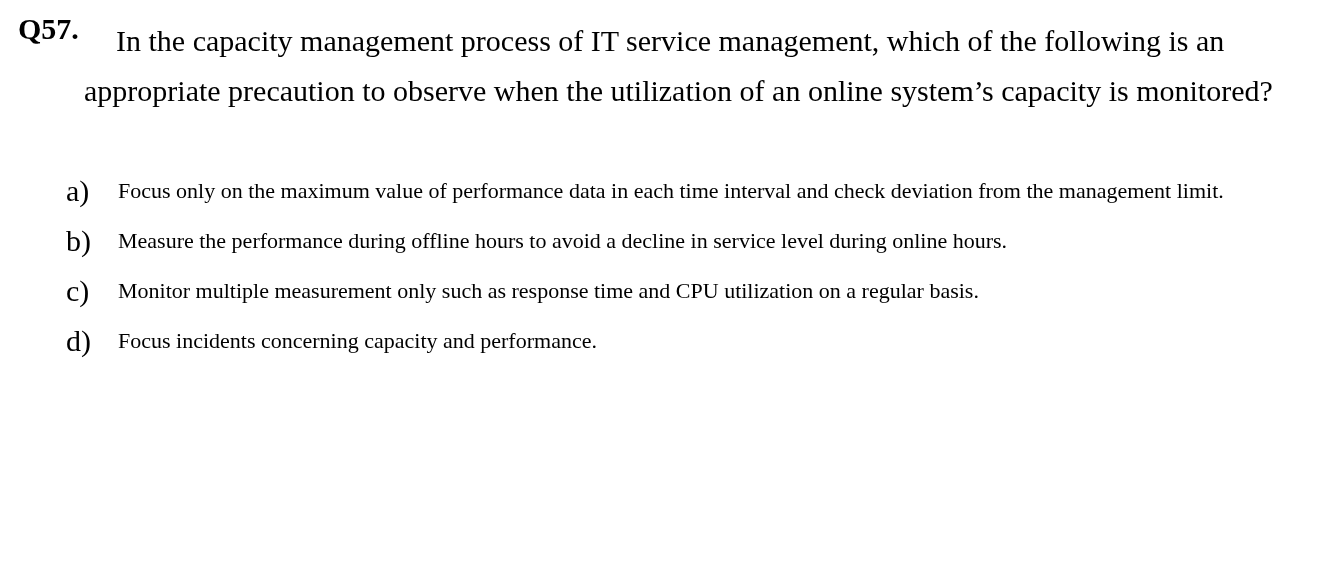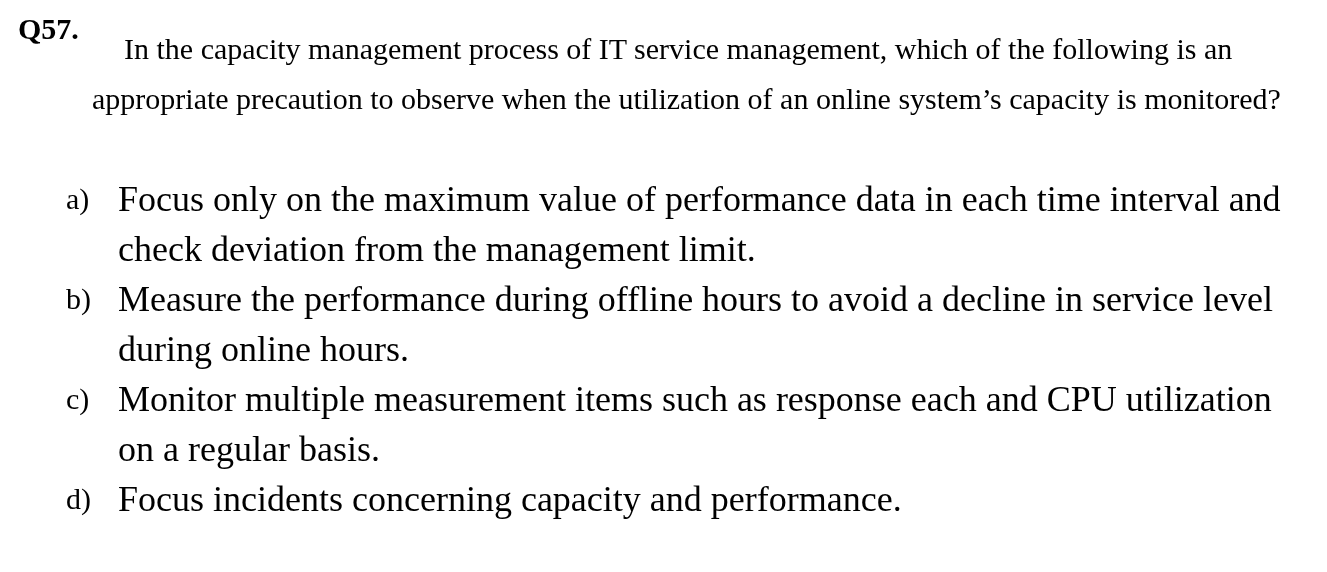--- a/index.html
+++ b/index.html
@@ -21,21 +21,21 @@
     box-sizing: border-box;
     padding: 12px 30px 0 18px;
   }
   .question-block {
     display: block;
   }
   .question-text {
     font-size: 30px;
     line-height: 50px;
     text-indent: 0;
-    margin: 12px;
+    margin: 4px;
     padding-left: 62px;
     text-align: left;
   }
   .question-label {
     font-weight: bold;
     font-size: 30px;
     position: absolute;
     left: 18px;
     top: 12px;
   }
@@ -54,21 +54,21 @@
     line-height: 50px;
   }
   .option-marker {
     width: 52px;
     flex: 0 0 52px;
     font-size: 30px;
     line-height: 50px;
   }
   .option-text {
     flex: 1 1 auto;
-    font-size: 36px;
+    font-size: 22px;
     line-height: 50px;
     max-width: 1175px;
   }
 </style>
 </head>
 <body>
 
 <div class="page">
 
   <div class="question-block">
@@ -83,21 +83,21 @@
       <span class="option-text">Focus only on the maximum value of performance data in each time interval and check deviation from the management limit.</span>
     </div>
 
     <div class="option">
       <span class="option-marker">b)</span>
       <span class="option-text">Measure the performance during offline hours to avoid a decline in service level during online hours.</span>
     </div>
 
     <div class="option">
       <span class="option-marker">c)</span>
-      <span class="option-text">Monitor multiple measurement items such as response each and CPU utilization on a regular basis.</span>
+      <span class="option-text">Monitor multiple measurement only such as response time and CPU utilization on a regular basis.</span>
     </div>
 
     <div class="option">
       <span class="option-marker">d)</span>
       <span class="option-text">Focus incidents concerning capacity and performance.</span>
     </div>
 
   </div>
 
 </div>

